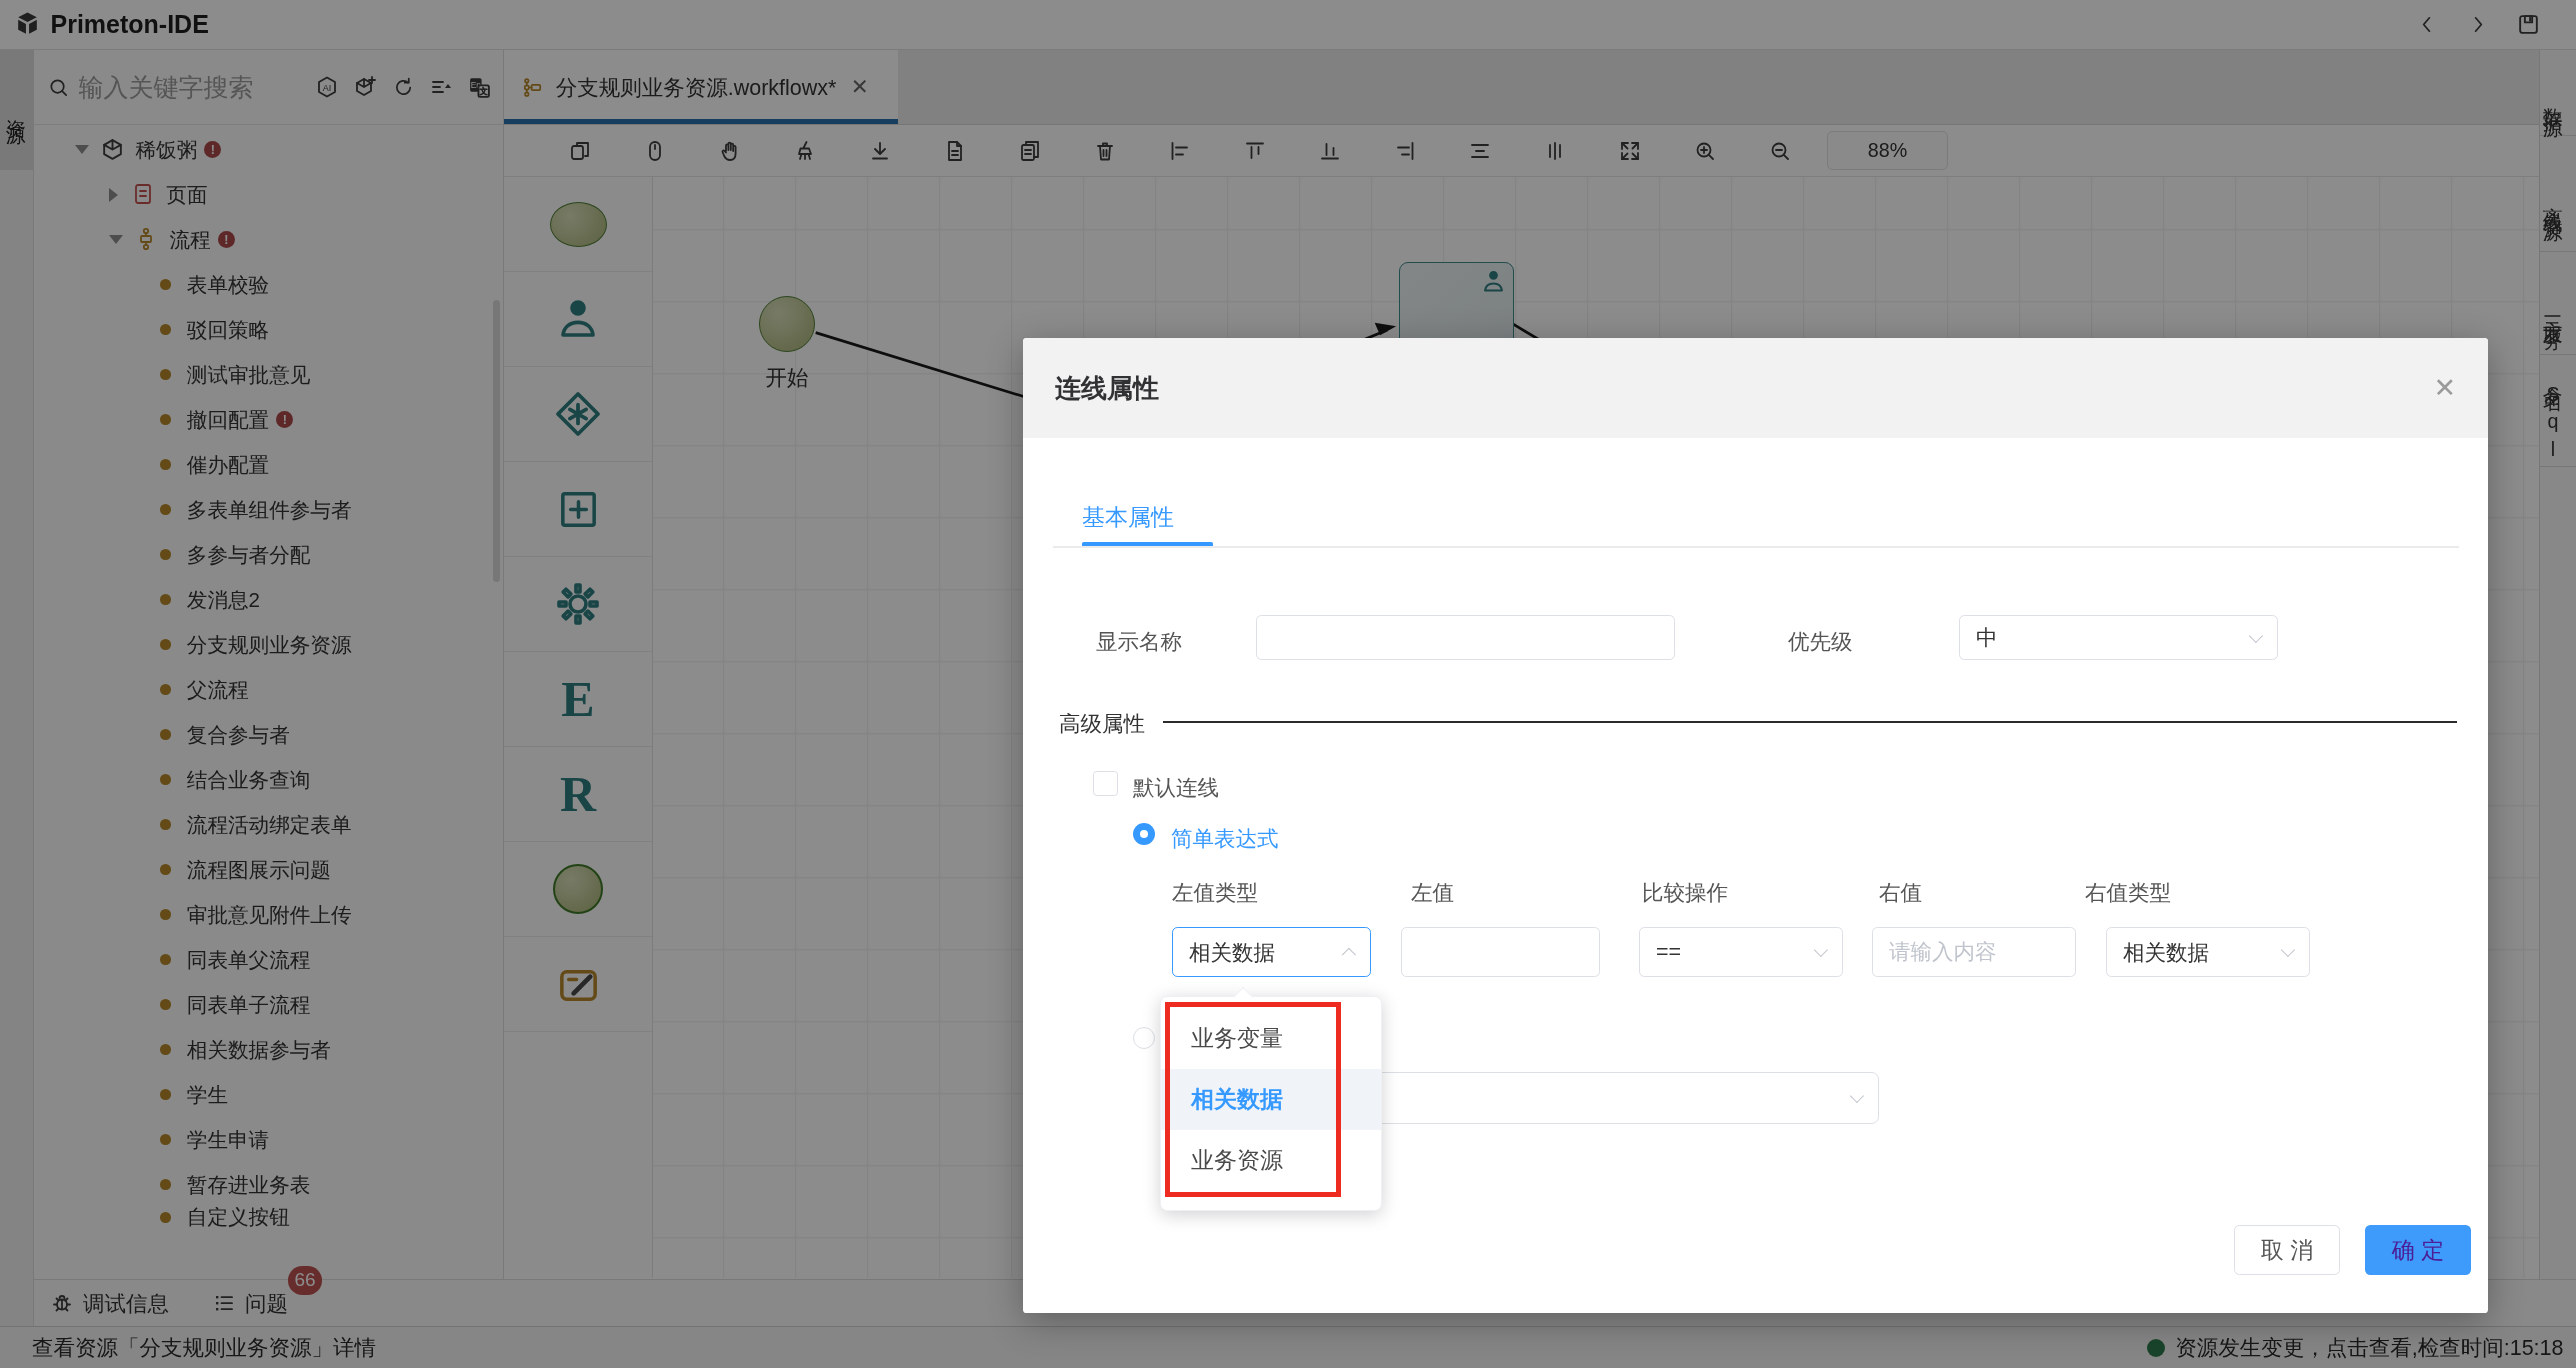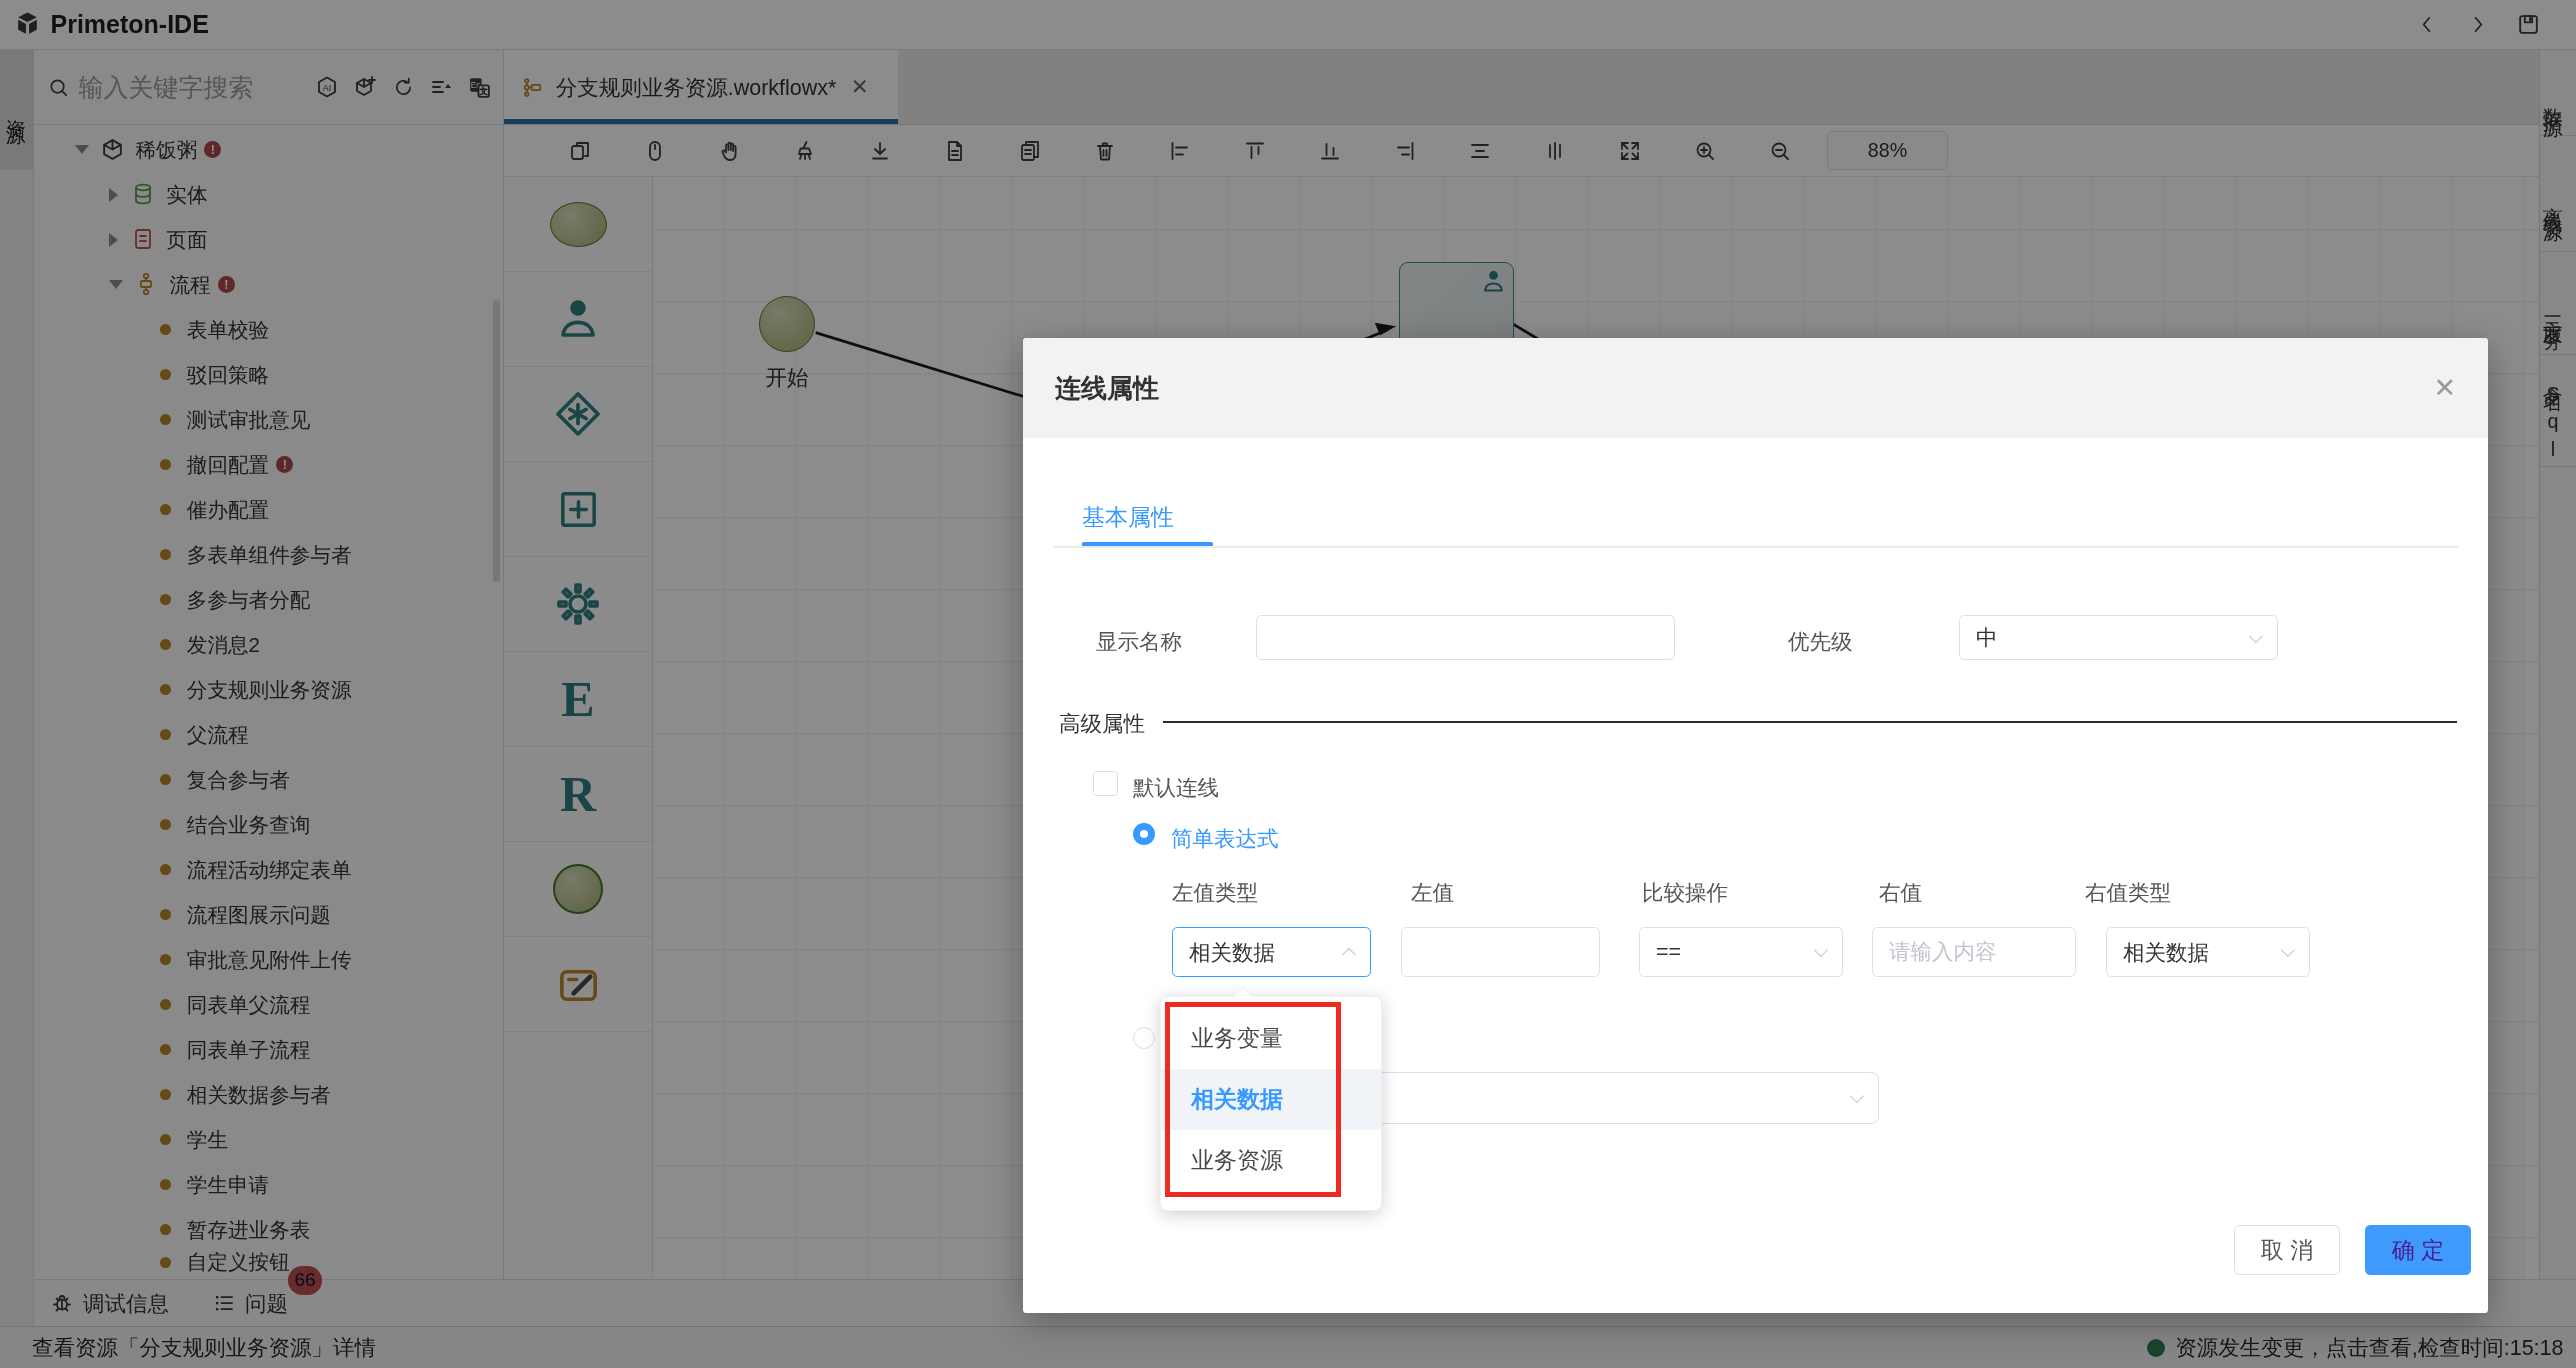--- a/index.html
+++ b/index.html
@@ -37,21 +37,21 @@
   .caret-r { width:0; height:0; border-top:7.2px solid transparent; border-bottom:7.2px solid transparent; border-left:9.8px solid #8d8d8d; margin-right:12.5px; }
   .tree-ic { width:25px; height:25px; margin-right:7.2px; flex:0 0 auto; }
   .dot { width:10.7px; height:10.7px; border-radius:50%; background:#b5882a; margin-right:12.5px; flex:0 0 auto; }
   .badge { min-width:17px; height:17px; border-radius:50%; background:#a94a48; color:#fff; font-size:12.5px; font-weight:700; display:inline-flex; align-items:center; justify-content:center; margin-left:7.2px; }
   .clipped { height:20.6px; overflow:hidden; }
   .scroll-thumb { position:absolute; right:2.7px; top:250px; width:7.2px; height:282px; border-radius:3.6px; background:#d9d9d9; }
 
   
   .debug-row { position:absolute; left:34px; top:1279px; width:2542px; height:47px; background:#fafafa; border-top:0.9px solid #dcdcdc; display:flex; align-items:center; padding-left:16px; gap:43px; }
   .dbg-item { display:flex; align-items:center; gap:9px; font-size:21.5px; color:#333; cursor:pointer; position:relative; }
-  .problems-badge { position:absolute; top:-23px; right:-34px; min-width:34px; height:29px; border-radius:14.3px; background:#bb5351; color:#0f172a; font-size:19px; display:flex; align-items:center; justify-content:center; padding:0 5.4px; }
+  .problems-badge { position:absolute; top:-23px; right:-34px; min-width:34px; height:29px; border-radius:14.3px; background:#bb5351; color:#ffffff; font-size:19px; display:flex; align-items:center; justify-content:center; padding:0 5.4px; }
   .statusbar { position:absolute; left:0; top:1326px; width:2576px; height:42px; background:#f5f5f5; border-top:0.9px solid #cfcfcf; display:flex; align-items:center; font-size:21.5px; color:#2b2b2b; padding:0 12.5px 0 32px; }
   .status-right { margin-left:auto; display:flex; align-items:center; gap:10.7px; }
   .green-dot { width:18px; height:18px; border-radius:50%; background:#2e7d4f; }
 
   
   .editor { position:absolute; left:504px; top:50px; width:2036px; height:1229px; background:#fff; }
   .tabbar { height:75px; background:#ececec; border-bottom:0.9px solid #d8d8d8; display:flex; }
   .etab { width:394px; background:#fff; display:flex; align-items:center; padding:0 16px 0 18px; position:relative; cursor:pointer; }
   .etab .under { position:absolute; left:0; bottom:0; width:100%; height:5.4px; background:#2b72ac; }
   .etab .t-title { font-size:21.5px; color:#333; margin:0 14.3px 0 10.7px; }
@@ -207,31 +207,20 @@
             <svg viewBox="0 0 24 24" width="25" height="25">
               <path d="M12 3l8 4.5v9L12 21l-8-4.5v-9z"></path>
               <path d="M12 3v9m0 0l8-4.5M12 12L4 7.5"></path>
             </svg>
           </span>
         <span class="lbl">稀饭粥</span>
         <span class="badge">!</span>
       </div>
       <div class="row l1">
         <i class="caret-r"></i>
-        <span class="ic tree-ic green">
-            <svg viewBox="0 0 24 24" width="24" height="24">
-              <ellipse cx="12" cy="5.5" rx="7" ry="2.8"></ellipse>
-              <path d="M5 5.5v13c0 1.6 3.1 2.9 7 2.9s7-1.3 7-2.9v-13"></path>
-              <path d="M5 12c0 1.6 3.1 2.9 7 2.9s7-1.3 7-2.9"></path>
-            </svg>
-          </span>
-        <span class="lbl">实体</span>
-      </div>
-      <div class="row l1">
-        <i class="caret-r"></i>
         <span class="ic tree-ic red">
             <svg viewBox="0 0 24 24" width="24" height="24">
               <rect x="5" y="3" width="14" height="18" rx="2"></rect>
               <line x1="9" y1="9" x2="15" y2="9"></line>
               <line x1="9" y1="14" x2="15" y2="14"></line>
             </svg>
           </span>
         <span class="lbl">页面</span>
       </div>
       <div class="row l1">

